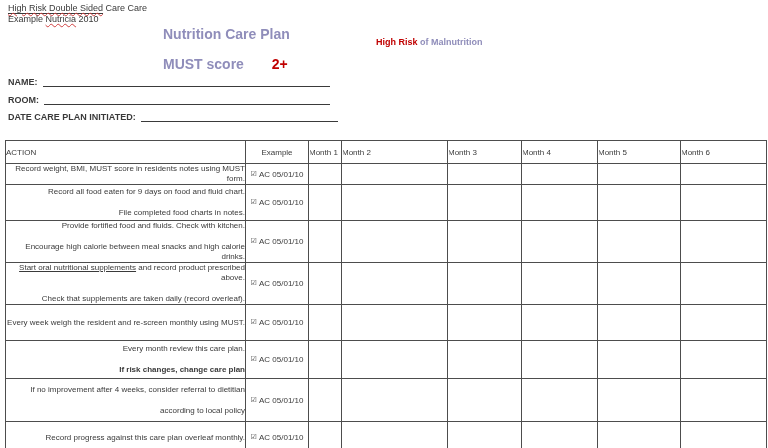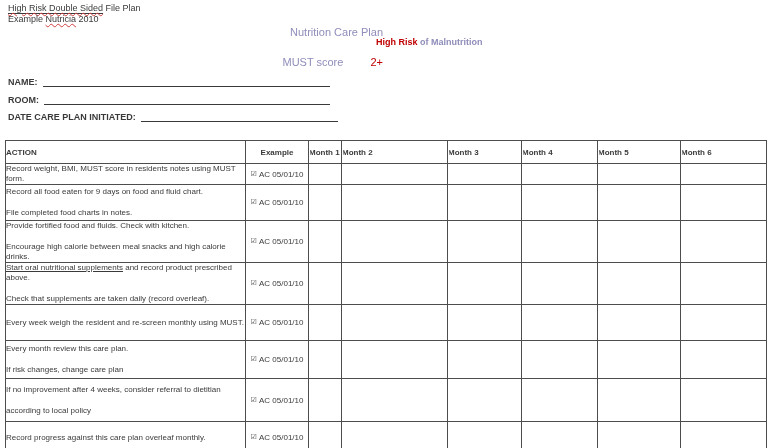--- a/index.html
+++ b/index.html
@@ -3,21 +3,21 @@
 <meta charset="utf-8">
 <style>
   html,body{margin:0;padding:0;background:#fff;}
   .page{position:relative;width:768px;height:448px;background:#ffffff;
         font-family:"Liberation Sans",sans-serif;color:#3a3a3a;overflow:hidden;}
 
   
   .doc-title{position:absolute;left:8px;top:3px;font-size:9px;line-height:11px;}
   .wavy{text-decoration:underline wavy #d04040;text-decoration-thickness:1px;text-underline-offset:1px;}
   .solid-ul{border-bottom:1px solid #3a3a3a;}
-  .center-col{position:absolute;left:163px;width:220px;text-align:right;font-weight:normal;font-size:11px;}
+  .center-col{position:absolute;left:163px;width:220px;text-align:left;font-weight:bold;font-size:14px;}
   .purple{color:#8f8dba;}
   .red{color:#c00000;padding-left:24px;}
   .risk-title{position:absolute;left:352px;top:37px;font-size:9px;font-weight:bold;}
 
   
   .field-row{position:absolute;left:8px;display:flex;align-items:center;font-weight:bold;font-size:9px;width:322px;}
   .field-row .lbl{white-space:nowrap;margin-right:5px;}
   .fill-line{flex:1;border-bottom:1px solid #3a3a3a;height:10px;}
 
   
@@ -26,39 +26,39 @@
   .ons-product{position:absolute;left:12px;top:26px;}
   .ons-dose{position:absolute;left:12px;top:38px;display:flex;align-items:flex-end;}
   .ons-date{position:absolute;left:12px;top:54px;display:flex;align-items:flex-end;}
   .ons-line{display:inline-block;border-bottom:1px solid #3a3a3a;height:9px;margin-left:4px;}
 
   
   table.care{position:absolute;left:5px;top:140px;width:761px;border-collapse:collapse;table-layout:fixed;font-size:8px;color:#3a3a3a;}
   table.care td{border:1px solid #4d4d4d;padding:0;vertical-align:middle;overflow:hidden;}
   td.ghost{border:none;background:transparent;}
   td.span-head{font-weight:bold;padding-left:13px;}
-  tr.cols td{font-weight:bold;}
+  tr.cols td{font-weight:normal;}
   td.h-action{padding-left:8px;}
   td.h-example{text-align:center;}
   td.h-month{padding-left:5px;border-radius:11px;}
-  td.action{padding:2px 4px 2px 7px;}
+  td.action{padding:2px 4px 2px 7px;text-align:right;}
   td.action p{margin:0;line-height:10px;}
   td.action p + p{margin-top:11px;}
-  td.action p.b{font-weight:normal;}
+  td.action p.b{font-weight:bold;}
   td.action .ul{text-decoration:underline;}
   td.example{text-align:center;white-space:nowrap;}
   .chk{font-size:7px;position:relative;top:-1px;}
 </style>
 </head>
 <body>
 
 <div class="page">
 
   <div class="doc-title">
-    <div><span class="solid-ul wavy">High Risk Double Sided</span><span> File Plan</span></div>
+    <div><span class="solid-ul wavy">High Risk Double Sided</span><span> Care Care</span></div>
     <div><span>Example </span><span class="wavy">Nutricia</span><span> 2010</span></div>
   </div>
 
   <div class="center-col purple" style="top:26px;">Nutrition Care Plan</div>
   <div class="center-col" style="top:56px;"><span class="purple">MUST score </span><span class="red">2+</span></div>
 
   <div class="risk-title"><span class="red">High Risk</span><span class="purple"> of Malnutrition</span></div>
 
   <div class="field-row" style="top:76px;">
     <span class="lbl">NAME:</span>

